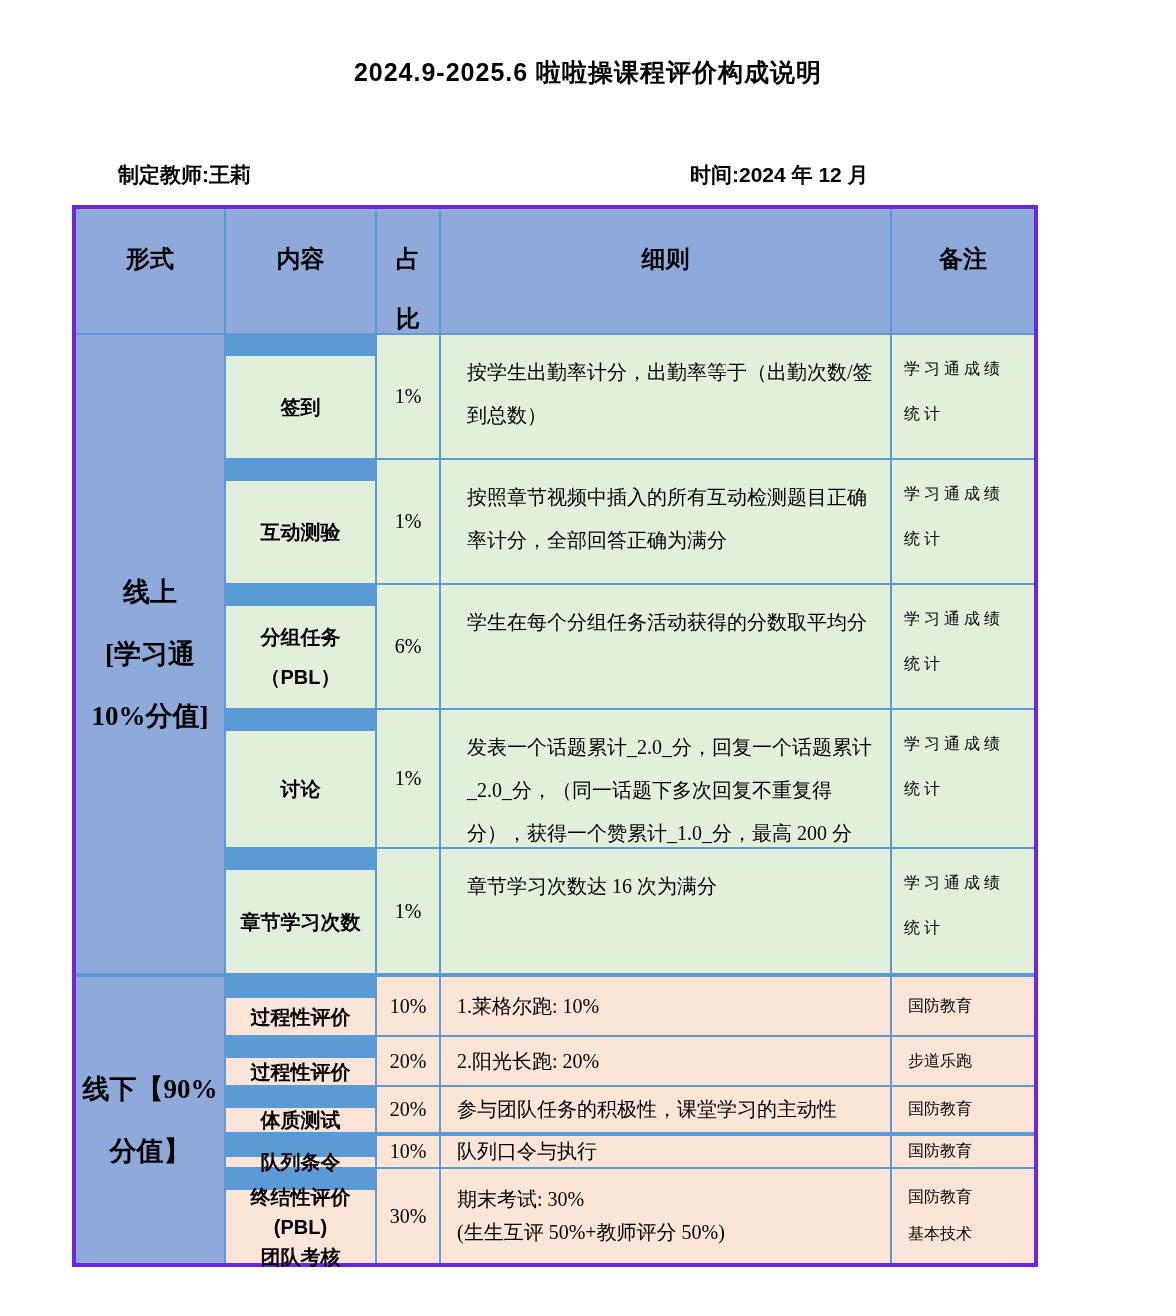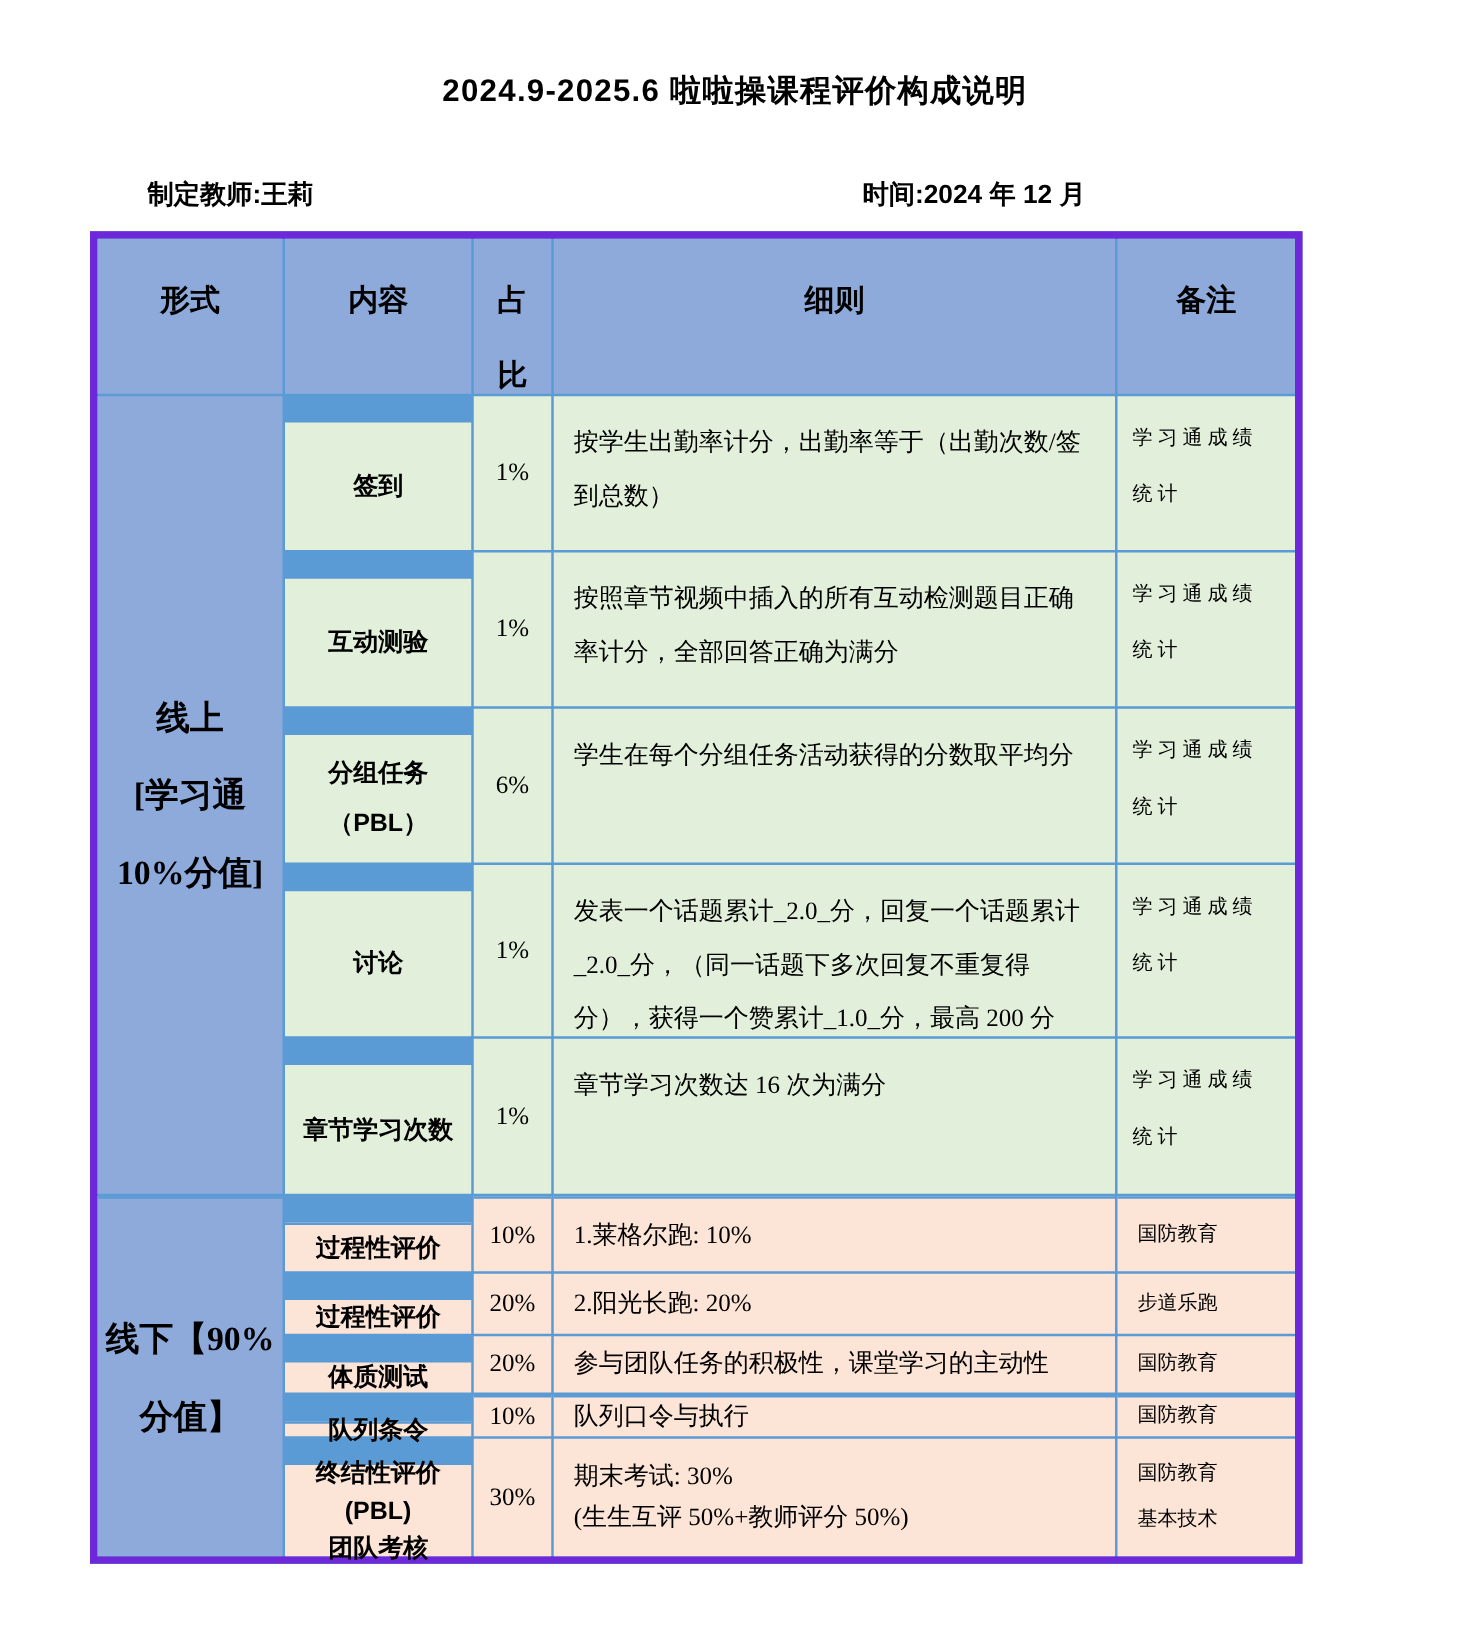--- a/index.html
+++ b/index.html
@@ -14,37 +14,37 @@
     font-weight: bold;
     font-size: 25px;
     letter-spacing: 1px;
   }
 
   .meta-row {
     position: relative;
     margin-left: 72px;
     width: 960px;
     height: 30px;
-    margin-top: 52px;
+    margin-top: 72px;
     font-family: "Liberation Sans", sans-serif;
     font-weight: bold;
     font-size: 21px;
   }
   .meta-teacher { position: absolute; left: 46px; top: 0; }
   .meta-time    { position: absolute; left: 618px; top: 0; }
 
   .eval-table {
     margin-top: 14px;
     margin-left: 72px;
     display: grid;
     grid-template-columns: 148px 149px 62px 449px 142px;
     grid-template-rows: 124px 123px 123px 123px 137px 124px 60px 48px 45px 33px 94px;
     gap: 2px;
     background: #5b9bd5;
-    border: 6px solid #6d28d9;
+    border: 4px solid #6d28d9;
     width: fit-content;
   }
   .cell { background: #fff; white-space: pre-line; }
 
   
   .tt { border-top: 2px solid #5b9bd5; }
 
   
   .hcell {
     background: #8eaadb;
@@ -78,21 +78,21 @@
     line-height: 2.0;
     margin-top: 21px;
   }
   .pct-cell {
     display: flex; align-items: center; justify-content: center;
     font-size: 20px;
   }
   .detail-cell {
     font-size: 20px;
     line-height: 2.15;
-    padding: 16px 14px 0 16px;
+    padding: 16px 14px 0 26px;
     text-align: left;
   }
   .remark-cell {
     font-size: 16px;
     line-height: 2.8;
     letter-spacing: 4px;
     padding: 12px 6px 0 12px;
     text-align: justify;
   }
 

